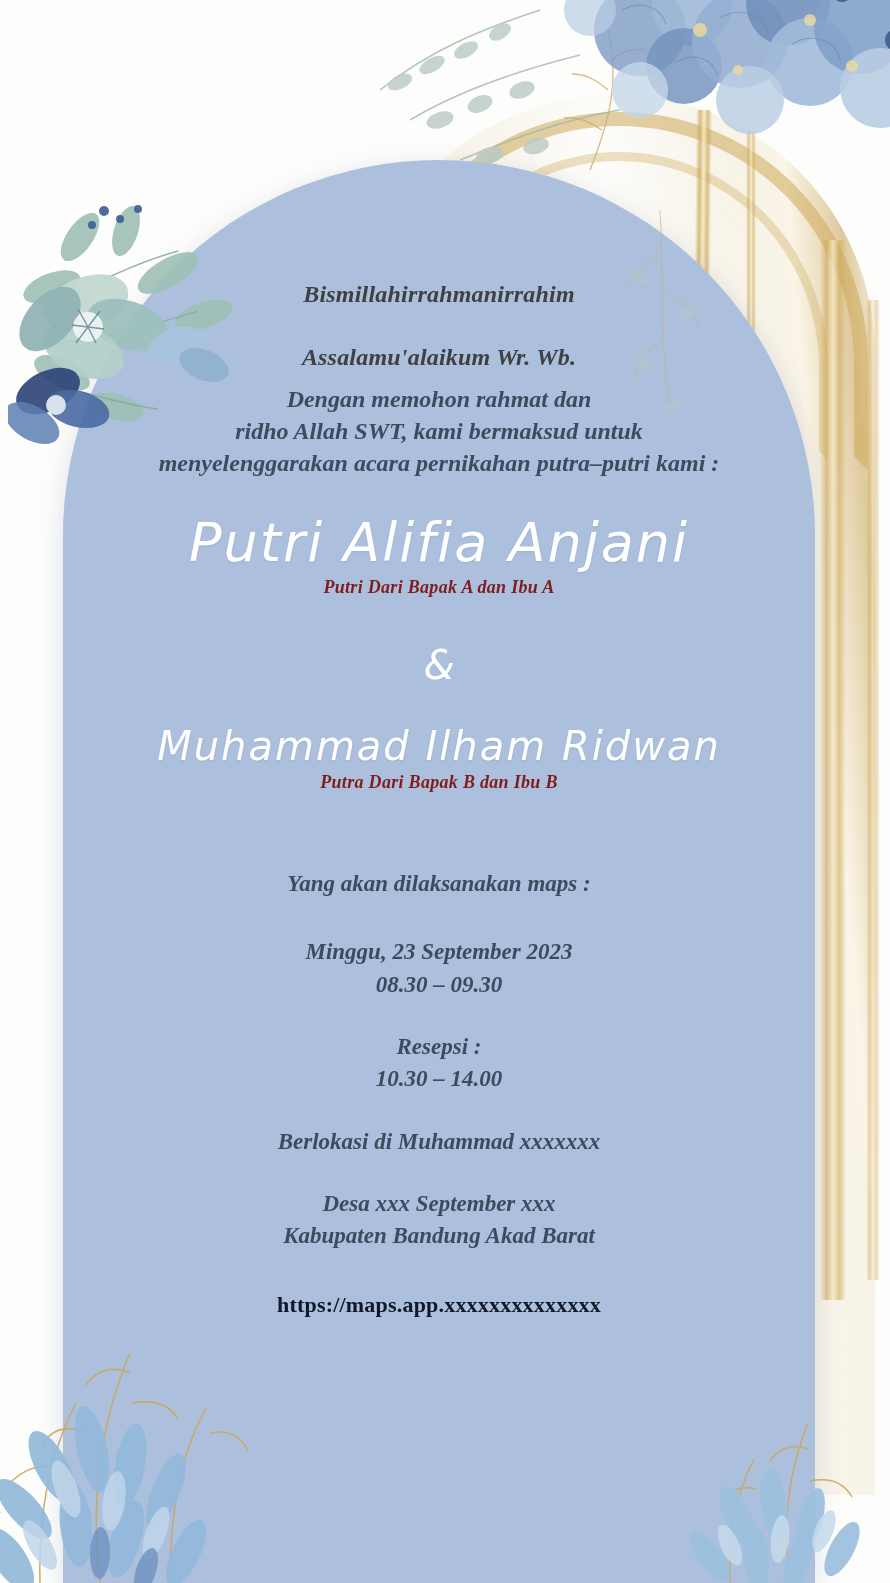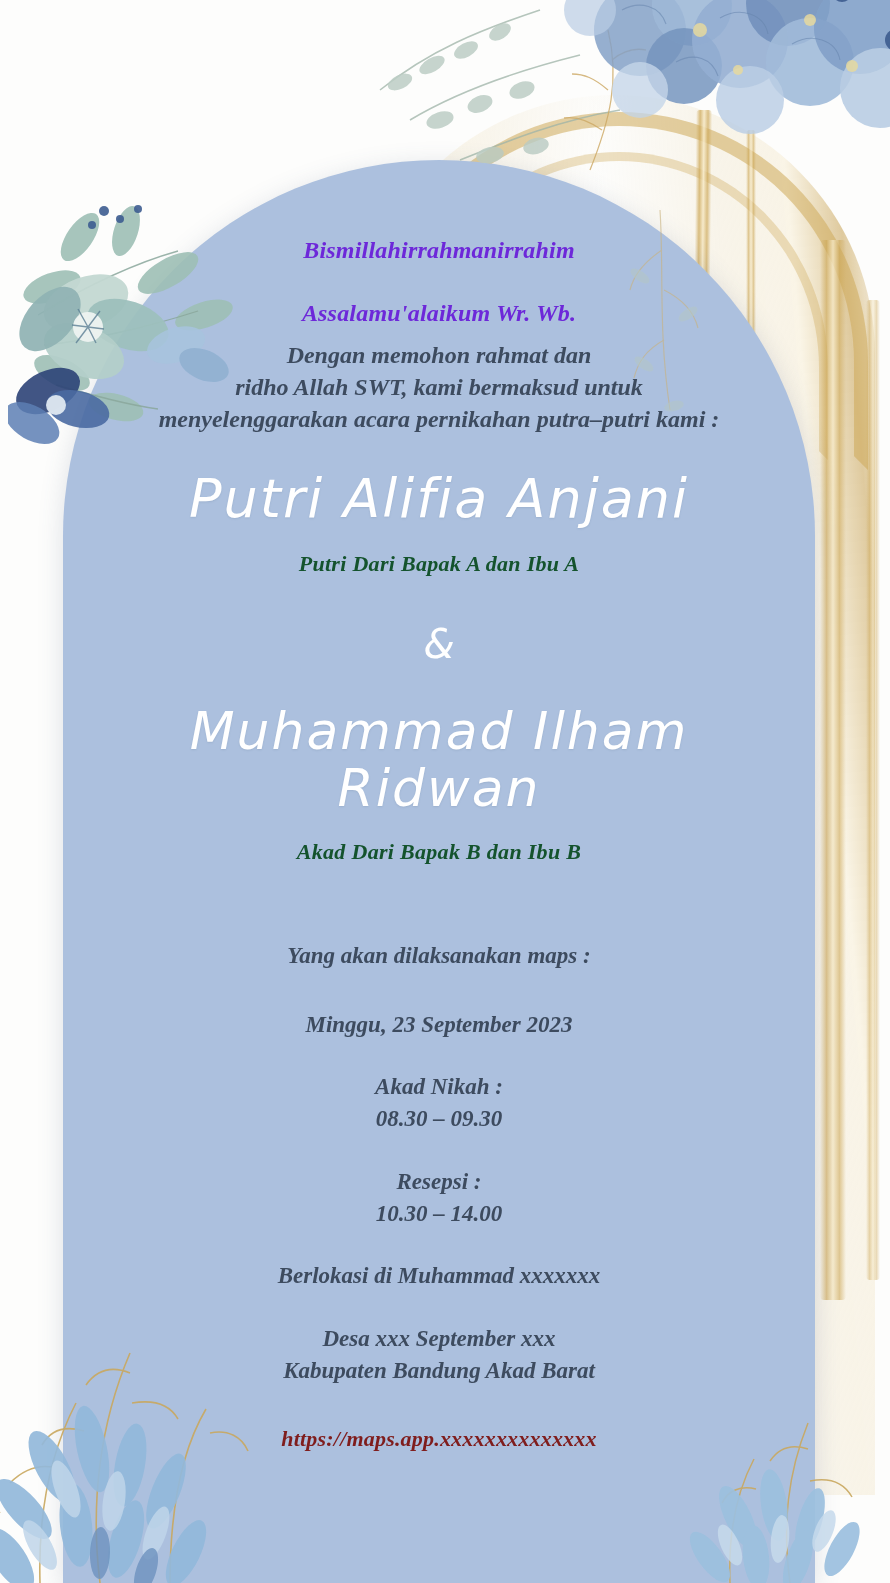--- a/index.html
+++ b/index.html
@@ -88,22 +88,23 @@
     color: #3c4a5e;
   }
 
   
   .opening {
     font-family: "Liberation Serif", serif;
     font-style: italic;
     font-weight: bold;
     font-size: 24px;
     letter-spacing: .2px;
-    color: #6d28d9;
+    color: #404040;
     line-height: 1.05;
+    margin-top: 44px;
   }
   .opening .l { margin: 0 0 38px; }
   .opening .l:last-child { margin-bottom: 0; }
 
   .para {
     font-family: Liberation Serif, serif;
     font-style: italic;
     font-weight: bold;
     font-size: 24px;
     line-height: 1.32;
@@ -116,29 +117,29 @@
   .script-name {
     font-family: "DejaVu Sans", sans-serif;
     font-style: italic;
     font-weight: 400;
     color: #ffffff;
     letter-spacing: 2px;
     line-height: 1.1;
     text-shadow: 0 1px 2px rgba(90,110,140,0.18);
   }
   .script-name.bride { font-size: 54px; }
-  .script-name.groom { font-size: 52px; margin-top: 6px; }
+  .script-name.groom { font-size: 40px; margin-top: 6px; }
 
   .parents {
     font-family: "Liberation Serif", serif;
     font-style: italic;
     font-weight: bold;
-    font-size: 22px;
-    color: #14532d;
-    margin-top: 22px;
+    font-size: 18px;
+    color: #7f1d1d;
+    margin-top: 4px;
     letter-spacing: .3px;
   }
 
   .amp {
     font-family: "DejaVu Sans", sans-serif;
     font-style: italic;
     font-size: 40px;
     color: #ffffff;
     margin: 44px 0 36px;
   }
@@ -151,24 +152,23 @@
     color: #3d4b5f;
   }
   .event .line { font-size: 23px; line-height: 1.32; }
   .event .gap-lg { margin-top: 38px; }
   .event .gap-md { margin-top: 32px; }
   .event .gap-sm { margin-top: 2px; }
 
   .link {
     margin-top: 40px;
     font-family: "Liberation Serif", serif;
-    font-style: italic;
     font-weight: bold;
     font-size: 22px;
-    color: #7f1d1d;
+    color: #0f172a;
     letter-spacing: .2px;
   }
 
   
   .floral { position: absolute; pointer-events: none; }
 
   
   .floral-topright { right: -10px; top: -30px; width: 560px; height: 300px; }
   .floral-topleft  { left: 8px;  top: 195px; width: 290px; height: 290px; }
   .floral-bottomleft { left: -20px; bottom: 0; width: 330px; height: 330px; }
@@ -204,28 +204,27 @@
         <div>menyelenggarakan acara pernikahan putra–putri kami :</div>
       </div>
 
       <div class="names-block">
         <div class="script-name bride">Putri Alifia Anjani</div>
         <div class="parents">Putri Dari Bapak A dan Ibu A</div>
 
         <div class="amp">&amp;</div>
 
         <div class="script-name groom">Muhammad Ilham Ridwan</div>
-        <div class="parents">Akad Dari Bapak B dan Ibu B</div>
+        <div class="parents">Putra Dari Bapak B dan Ibu B</div>
       </div>
 
       <div class="event">
         <div class="line">Yang akan dilaksanakan maps :</div>
         <div class="line gap-lg">Minggu, 23 September 2023</div>
 
-        <div class="line gap-md">Akad Nikah :</div>
         <div class="line gap-sm">08.30 – 09.30</div>
 
         <div class="line gap-md">Resepsi :</div>
         <div class="line gap-sm">10.30 – 14.00</div>
 
         <div class="line gap-md">Berlokasi di Muhammad xxxxxxx</div>
 
         <div class="line gap-md">Desa xxx September xxx</div>
         <div class="line gap-sm">Kabupaten Bandung Akad Barat</div>
       </div>

